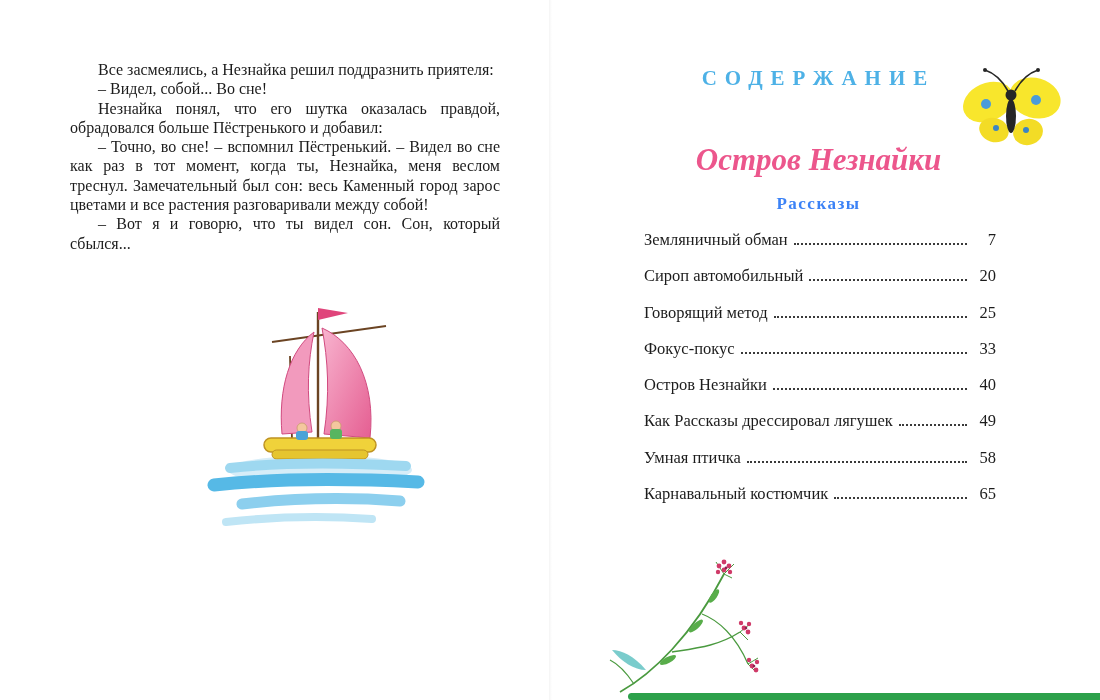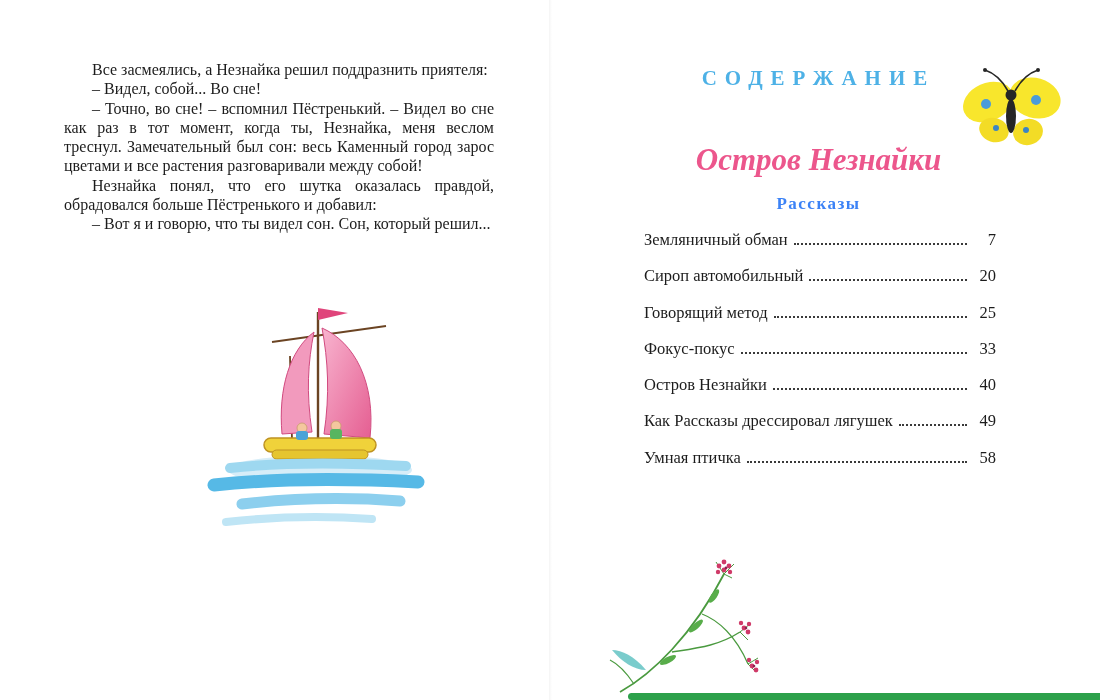--- a/index.html
+++ b/index.html
@@ -11,21 +11,21 @@
     overflow: hidden;
   }
   .spread { position: relative; width: 1100px; height: 700px; background: #fff; overflow: hidden; }
   .spine {
     position: absolute; left: 549px; top: 0; width: 3px; height: 100%;
     background: linear-gradient(to right, rgba(0,0,0,0.045), rgba(0,0,0,0));
   }
 
   
   .text-block {
-    position: absolute; left: 64px; top: 60px; width: 430px;
+    position: absolute; left: 70px; top: 60px; width: 430px;
     font-size: 16px; line-height: 19.3px; text-align: justify;
   }
   .text-block p { margin: 0; text-indent: 28px; }
 
   .boat-wrap { position: absolute; left: 202px; top: 298px; width: 230px; height: 235px; }
 
   
   .contents-title {
     position: absolute; left: 656px; top: 66px; width: 325px;
     margin: 0; text-align: center;
@@ -63,23 +63,23 @@
 </head>
 <body>
 
 <div class="spread">
   <div class="spine"></div>
 
   <div>
     <div class="text-block">
       <p>Все засмеялись, а Незнайка решил поддразнить приятеля:</p>
       <p>– Видел, собой... Во сне!</p>
+      <p>Незнайка понял, что его шутка оказалась правдой, обрадовался больше Пёстренького и добавил:</p>
       <p>– Точно, во сне! – вспомнил Пёстренький. – Видел во сне как раз в тот момент, когда ты, Незнайка, меня веслом треснул. Замечательный был сон: весь Каменный город зарос цветами и все растения разговаривали между собой!</p>
-      <p>Незнайка понял, что его шутка оказалась правдой, обрадовался больше Пёстренького и добавил:</p>
-      <p>– Вот я и говорю, что ты видел сон. Сон, который решил...</p>
+      <p>– Вот я и говорю, что ты видел сон. Сон, который сбылся...</p>
     </div>
 
     <div class="boat-wrap">
       <svg viewBox="0 0 230 235" width="230" height="235" aria-hidden="true">
         <defs>
           <linearGradient id="sailG" x1="0" y1="0" x2="1" y2="1">
             <stop offset="0" stop-color="#f8b4cf"></stop>
             <stop offset="1" stop-color="#e55f92"></stop>
           </linearGradient>
         </defs>
@@ -157,20 +157,25 @@
       </div>
       <div class="toc-row">
         <span class="toc-title">Как Рассказы дрессировал лягушек</span>
         <span class="toc-leader"></span>
         <span class="toc-page">49</span>
       </div>
       <div class="toc-row">
         <span class="toc-title">Умная птичка</span>
         <span class="toc-leader"></span>
         <span class="toc-page">58</span>
+      </div>
+      <div class="toc-row">
+        <span class="toc-title">Карнавальный костюмчик</span>
+        <span class="toc-leader"></span>
+        <span class="toc-page">65</span>
       </div>
     </div>
 
     <div class="flower">
       <svg viewBox="0 0 170 145" width="170" height="145" aria-hidden="true">
         <path d="M14 140 C46 122 86 84 118 22" stroke="#4a9a3f" stroke-width="1.8" fill="none"></path>
         <path d="M66 100 C92 96 112 94 134 80" stroke="#4a9a3f" stroke-width="1.4" fill="none"></path>
         <path d="M96 62 C112 68 130 84 142 112" stroke="#4a9a3f" stroke-width="1.2" fill="none"></path>
         <path d="M28 132 C20 120 12 112 4 108" stroke="#4a9a3f" stroke-width="1.2" fill="none"></path>
         <path d="M40 118 C28 104 16 98 6 98 C16 110 28 118 40 118 Z" fill="#6cc7c6" opacity="0.9"></path>

